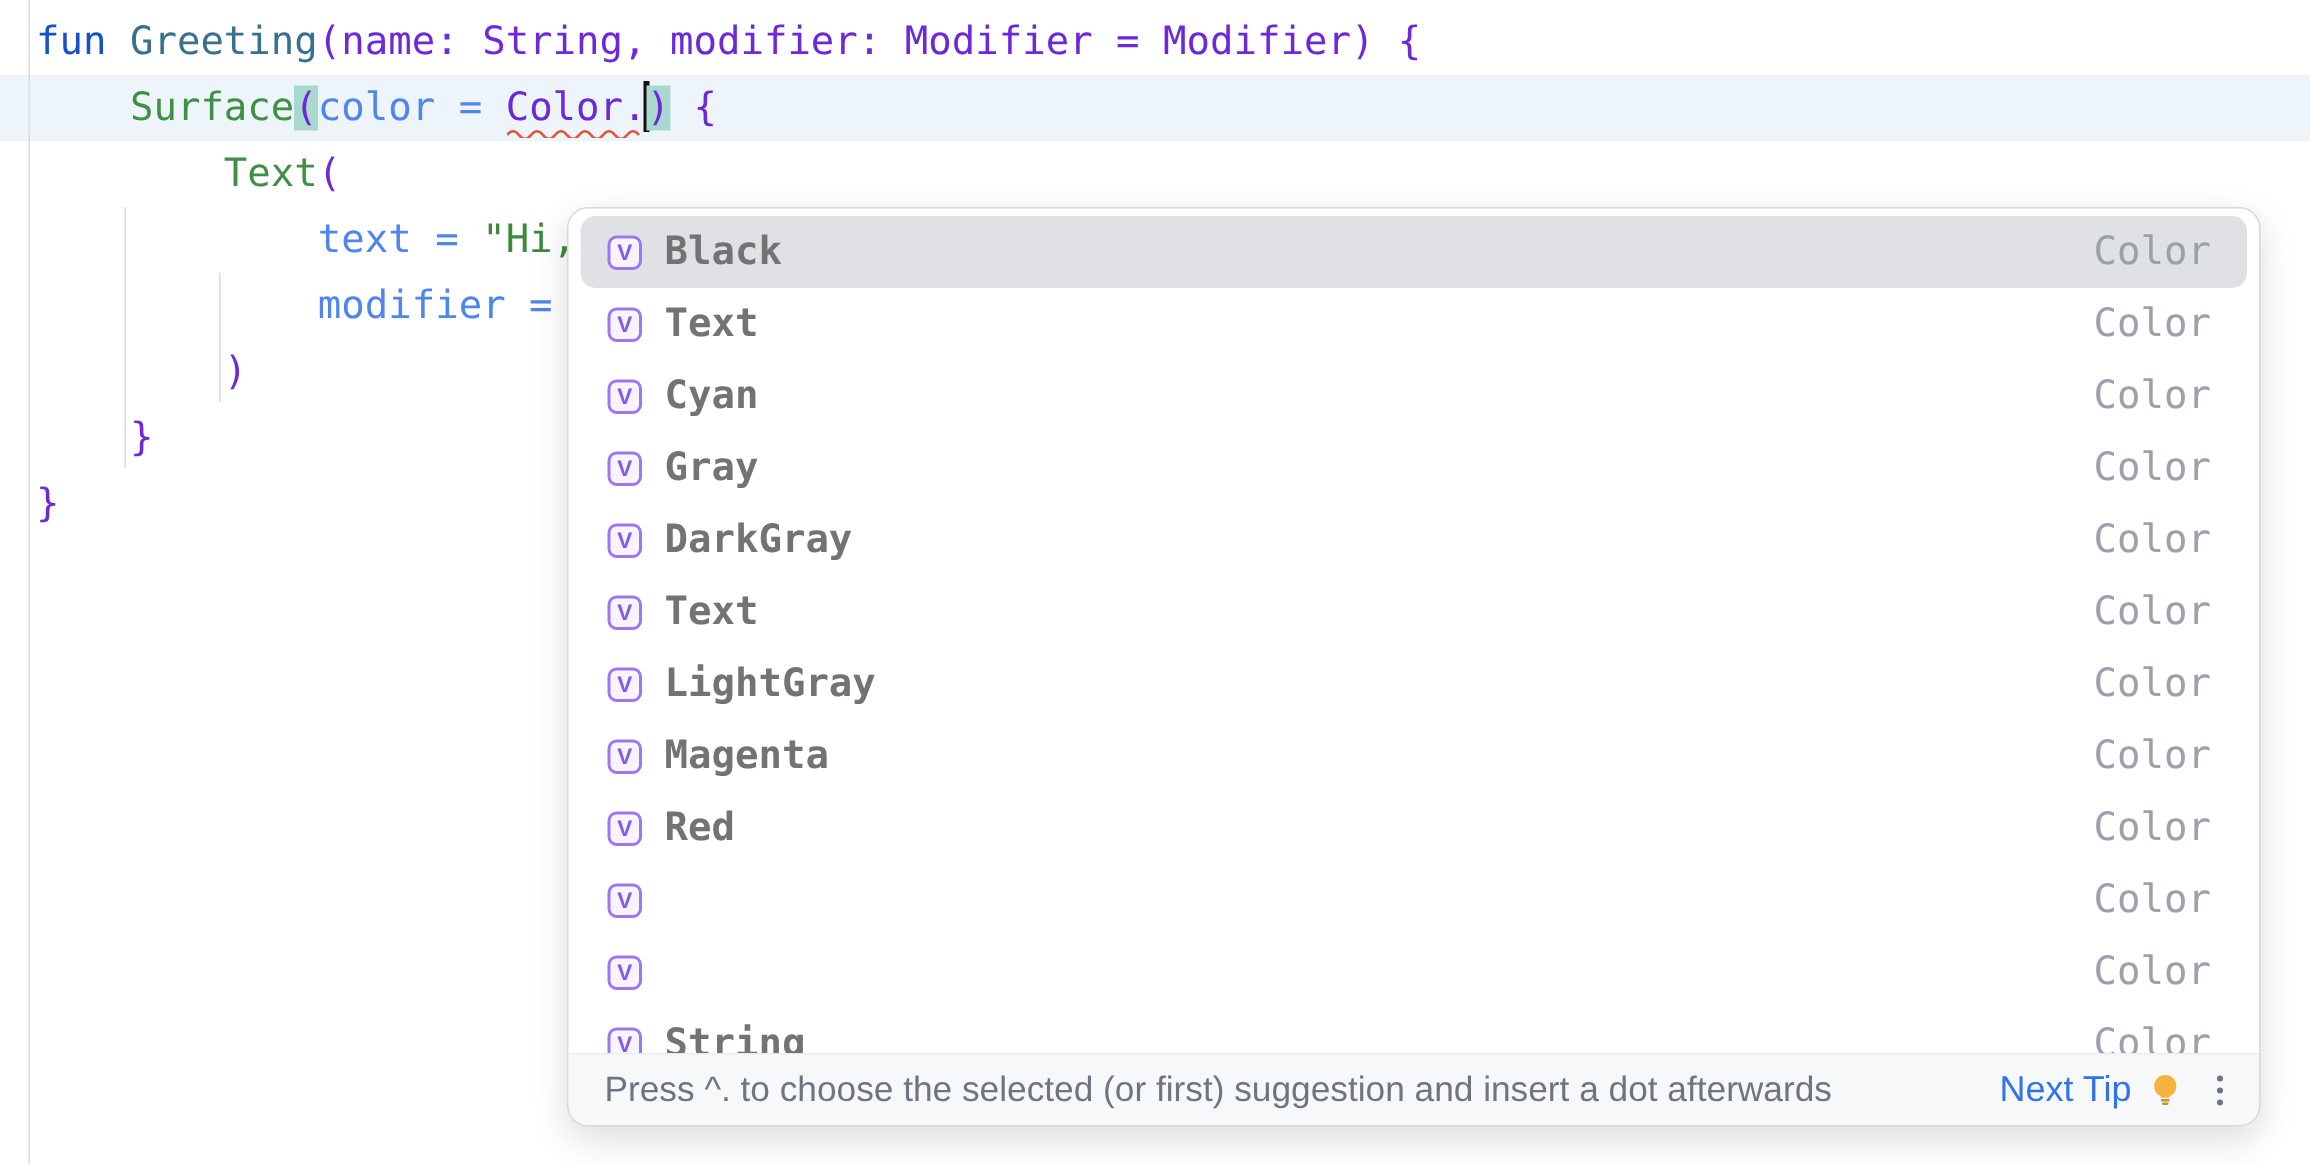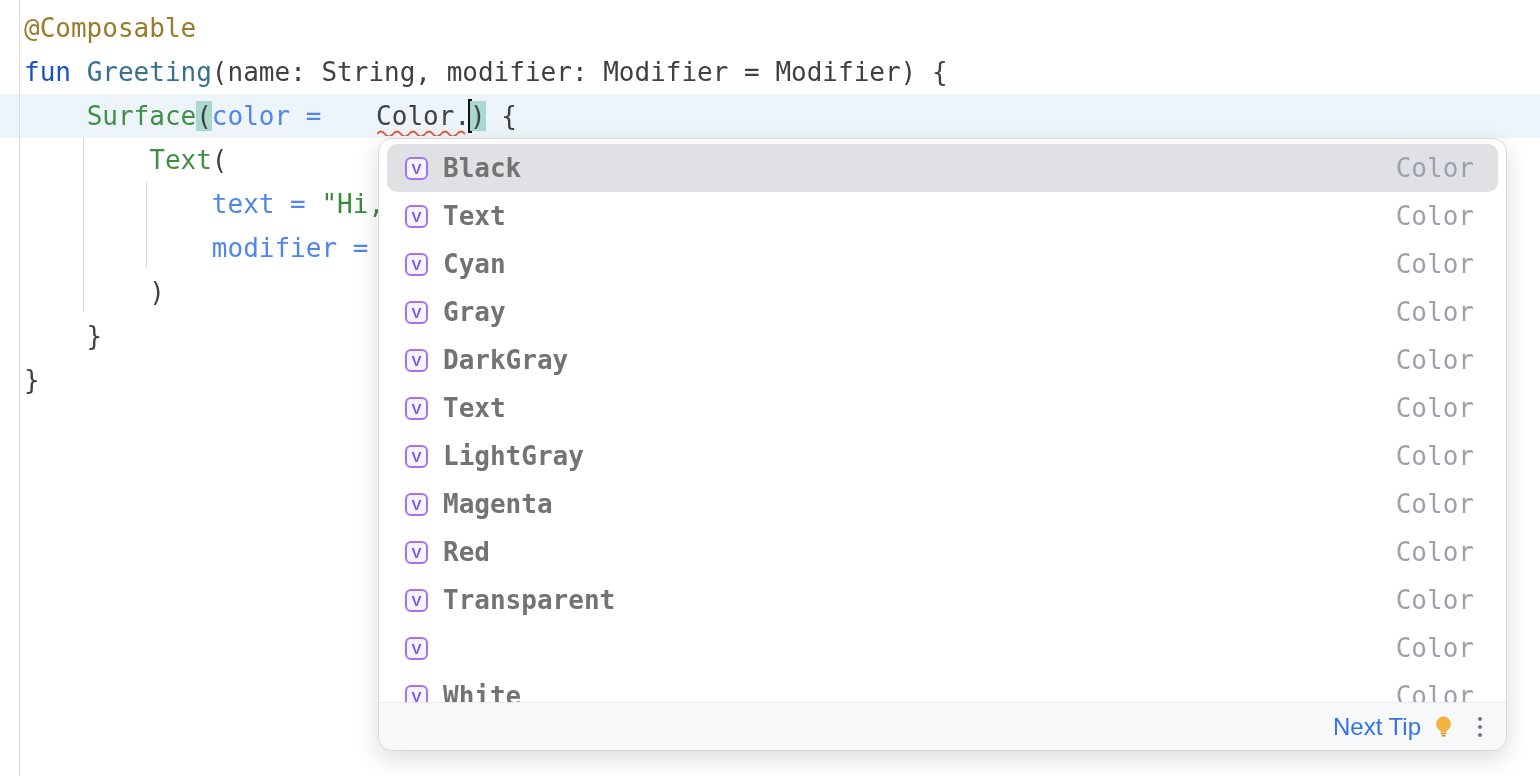--- a/index.html
+++ b/index.html
@@ -12,29 +12,29 @@
                  background:#DBDCDE; z-index:2; }
   .indent-guide { position:absolute; width:1px; background:#D9DADC; z-index:2; }
   .guide-2 { left:83px; top:138px; height:174px; }
   .guide-3 { left:146px; top:182px; height:86px; }
 
   .code-area { position:absolute; inset:0; z-index:1; }
   .code-line { position:relative; height:44px; line-height:44px; padding-left:24px;
                white-space:pre; font-size:26px; color:#0F1013; }
   .caret-line { background:#EDF5FB; }
 
-  .seg-plain        { color:#404040; }
+  .seg-plain        { color:#6d28d9; }
   .seg-annotation   { color:#9A7B2D; }
   .seg-keyword      { color:#1750C8; }
   .seg-function-decl{ color:#38708E; }
   .seg-function-call{ color:#3F8F44; }
   .seg-named-arg    { color:#4E86EC; }
   .seg-string       { color:#3A8A3C; }
   .hl-brace         { background:#A9D8CE; }
-  .u-error          { position:relative; display:inline-block;margin-left:39px; }
+  .u-error          { position:relative; display:inline-block; }
   .u-error svg      { position:absolute; left:1px; bottom:2px; }
 
   .caret { display:inline-block; width:4px; height:34px; background:#101114;
            vertical-align:middle; margin:-4px -2px 0 -2px; }
 
   
   .popup { position:absolute; left:378px; top:138px; width:1129px; height:613px;
            background:#FFFFFF; border:1px solid #D6D8DD; border-radius:14px;
            box-shadow:0 8px 24px rgba(0,0,0,0.14); z-index:5; overflow:hidden; }
   .popup-list { position:absolute; top:5px; left:0; right:0; }
@@ -60,21 +60,20 @@
   .bulb { margin-left:10px; display:flex; align-items:center; }
   .kebab { margin-left:18px; display:flex; flex-direction:column; gap:4px;
            cursor:pointer; padding:4px; }
   .kebab i { width:4px; height:4px; border-radius:50%; background:#6F7580; display:block; }
 </style>
 </head>
 <body>
 
 <div class="editor">
   <div class="code-area" style="padding-top:6px;">
-      <div class="code-line"><span class="seg-annotation">@Composable</span></div>
       <div class="code-line"><span class="seg-keyword">fun</span><span class="seg-plain"> </span><span class="seg-function-decl">Greeting</span><span class="seg-plain">(name: String, modifier: Modifier = Modifier) {</span></div>
       <div class="code-line caret-line"><span class="seg-plain">    </span><span class="seg-function-call">Surface</span><span class="seg-plain hl-brace">(</span><span class="seg-named-arg">color</span><span class="seg-named-arg"> = </span><span class="seg-plain u-error">Color.<svg width="96" height="7">
             <path d="M0 5 q4 -5 8 0 t8 0 t8 0 t8 0 t8 0 t8 0 t8 0 t8 0 t8 0 t8 0 t8 0" stroke="#E4533D" stroke-width="1.8" fill="none"></path>
           </svg></span><span class="caret"></span><span class="seg-plain hl-brace">)</span><span class="seg-plain"> {</span></div>
       <div class="code-line"><span class="seg-plain">        </span><span class="seg-function-call">Text</span><span class="seg-plain">(</span></div>
       <div class="code-line"><span class="seg-plain">            </span><span class="seg-named-arg">text</span><span class="seg-named-arg"> = </span><span class="seg-string">"Hi,</span></div>
       <div class="code-line"><span class="seg-plain">            </span><span class="seg-named-arg">modifier</span><span class="seg-named-arg"> = </span></div>
       <div class="code-line"><span class="seg-plain">        )</span></div>
       <div class="code-line"><span class="seg-plain">    }</span></div>
       <div class="code-line"><span class="seg-plain">}</span></div>
@@ -125,34 +124,34 @@
           <span class="lbl">Magenta</span>
           <span class="typ">Color</span>
         </div>
         <div class="row">
           <span class="vicon">V</span>
           <span class="lbl">Red</span>
           <span class="typ">Color</span>
         </div>
         <div class="row">
           <span class="vicon">V</span>
-          <span class="lbl">Transparent</span>
           <span class="typ">Color</span>
         </div>
         <div class="row">
           <span class="vicon">V</span>
           <span class="typ">Color</span>
         </div>
         <div class="row">
           <span class="vicon">V</span>
-          <span class="lbl">White</span>
+          <span class="lbl">String</span>
           <span class="typ">Color</span>
         </div>
       </div>
     <div class="popup-footer">
+      <span class="hint">Press ^. to choose the selected (or first) suggestion and insert a dot afterwards</span>
       <a class="next-tip">Next Tip</a>
       <span class="bulb">
         <svg width="25" height="25" viewBox="0 0 25 25">
           <circle cx="12.5" cy="10" r="7.4" fill="#F2B33F"></circle>
           <path d="M9.5 15.5 h6 v2.4 h-6 z" fill="#F2B33F"></path>
           <rect x="9.6" y="18.6" width="5.8" height="1.7" rx="0.8" fill="#C98F2B"></rect>
           <rect x="10.3" y="21" width="4.4" height="1.6" rx="0.8" fill="#C98F2B"></rect>
         </svg>
       </span>
       <span class="kebab">

